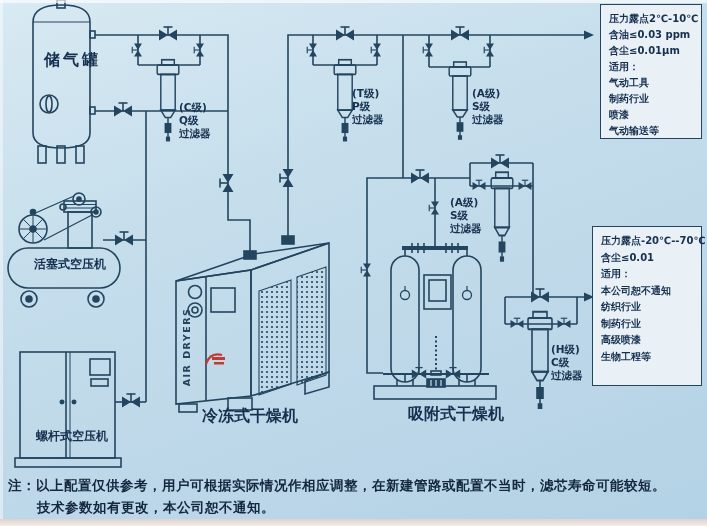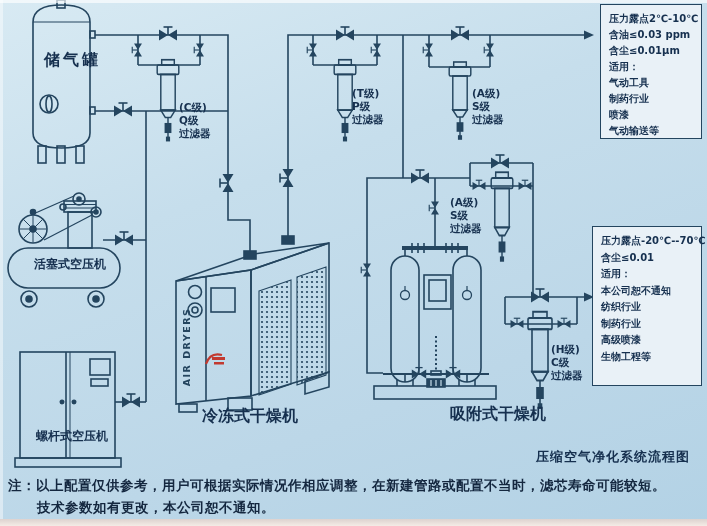--- a/index.html
+++ b/index.html
@@ -227,21 +227,21 @@
       <use href="#vh" transform="translate(453,374) scale(0.8)"></use>
     </g>
 
     <text transform="translate(190,347) rotate(-90)" text-anchor="middle" font-size="9.5" font-weight="bold" letter-spacing="1.5" fill="#24455f">AIR DRYERS</text>
   </svg>
 
   <div class="lbl tank-name" style="left:44px;top:50px;">储气罐</div>
   <div class="lbl eq" style="left:34px;top:256px;">活塞式空压机</div>
   <div class="lbl eq" style="left:36px;top:428px;">螺杆式空压机</div>
   <div class="lbl big" style="left:202px;top:406px;">冷冻式干燥机</div>
-  <div class="lbl big" style="left:408px;top:404px;margin-left:42px;">吸附式干燥机</div>
+  <div class="lbl big" style="left:408px;top:404px;">吸附式干燥机</div>
 
   <div class="flabel" style="left:179px;top:93px;margin-top:8px;">
     <span>(C级)</span>
       <span>Q级</span>
       <span>过滤器</span>
   </div>
   <div class="flabel" style="left:352px;top:87px;">
     <span>(T级)</span>
       <span>P级</span>
       <span>过滤器</span>
@@ -276,20 +276,19 @@
     <div>压力露点-20℃--70℃</div>
     <div>含尘≤0.01</div>
     <div>适用：</div>
     <div>本公司恕不通知</div>
     <div>纺织行业</div>
     <div>制药行业</div>
     <div>高级喷漆</div>
     <div>生物工程等</div>
   </div>
 
-  <div class="lbl caption" style="left:536px;top:448px;">压缩空气净化系统流程图</div>
   <div class="note-line" style="left:8px;top:477px;">注：以上配置仅供参考，用户可根据实际情况作相应调整，在新建管路或配置不当时，滤芯寿命可能较短。</div>
   <div class="note-line" style="left:37px;top:499px;">技术参数如有更改，本公司恕不通知。</div>
 
   <div class="edge-top"></div>
   <div class="edge-left"></div>
   <div class="edge-bottom"></div>
 </div>
 
 </body></html>

